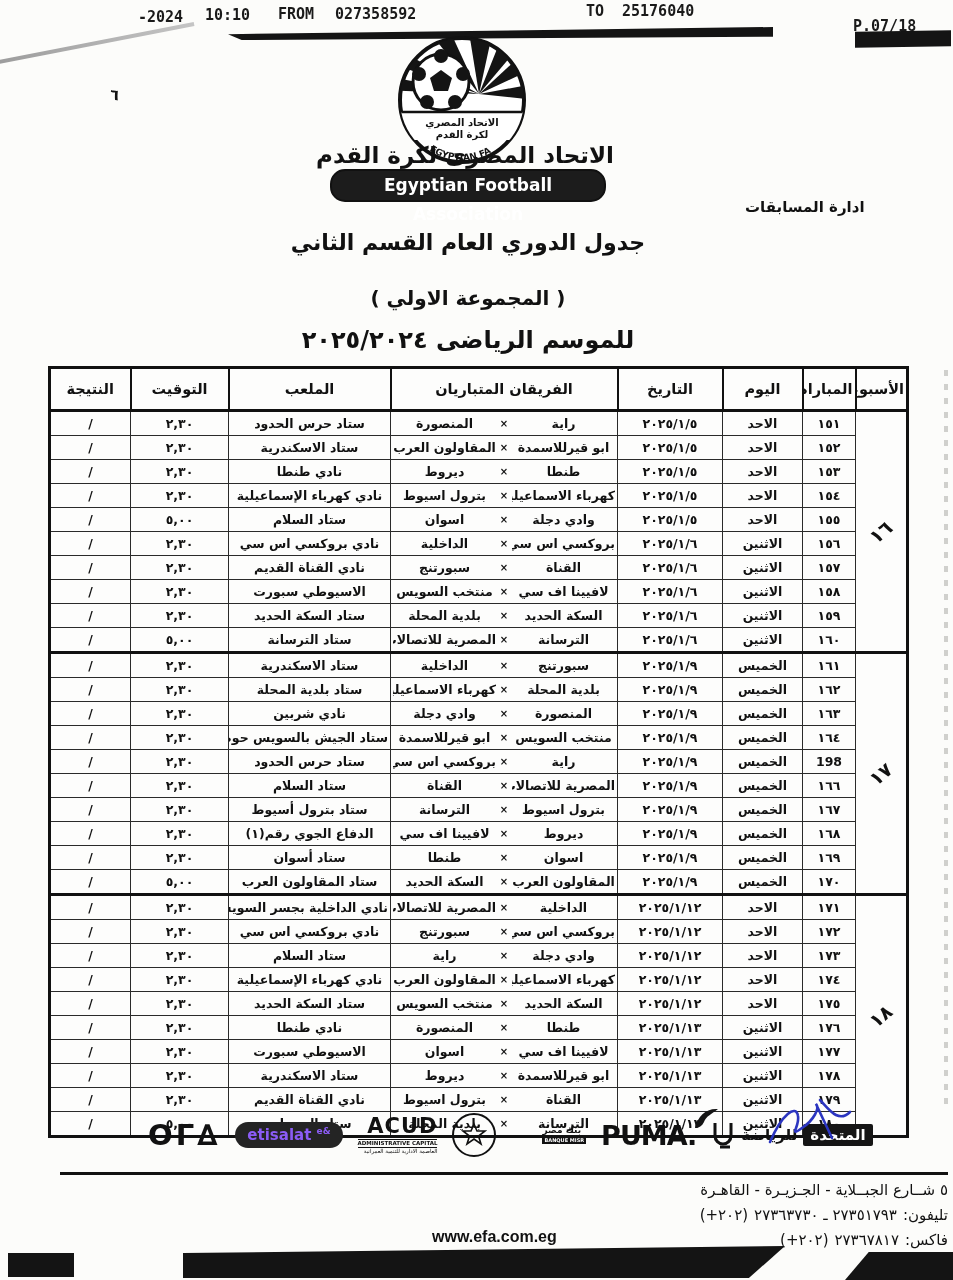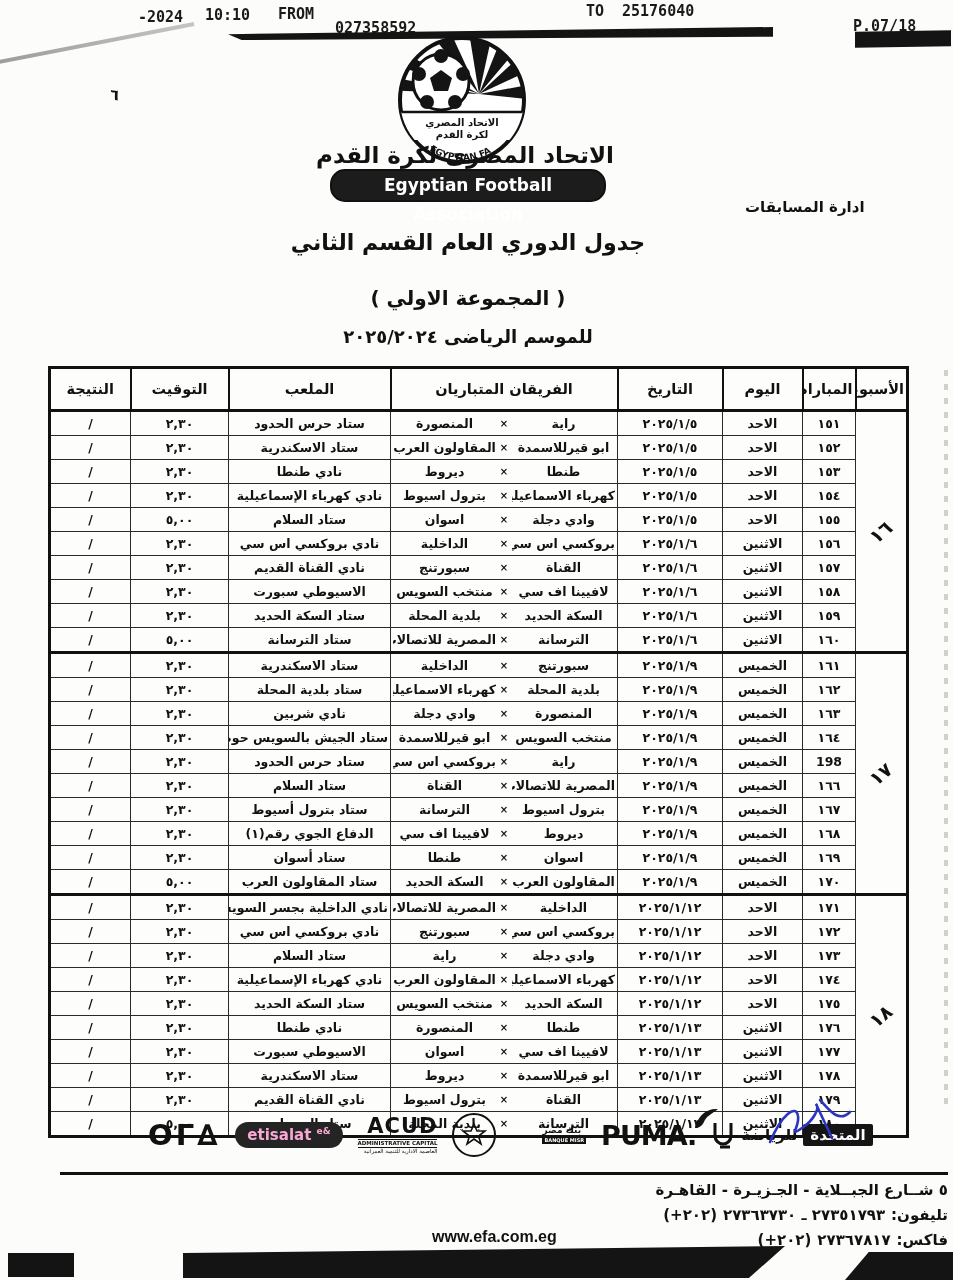--- a/index.html
+++ b/index.html
@@ -24,52 +24,52 @@
   tr.week-start td{border-top:3px solid #111;}
   td.c-week{border-left:2px solid #111;}
   td.c-week span{display:inline-block;font-size:19px;transform:rotate(-40deg);}
   td.c-date{font-size:12.5px;}
   .teamsflex{display:flex;direction:rtl;align-items:center;}
   .teamsflex .t{flex:1;text-align:center;overflow:hidden;}
   .teamsflex .vs{width:16px;font-size:10px;}
   
   .spon{display:flex;align-items:center;gap:15px;}
   .ofa{font-size:29px;font-weight:bold;letter-spacing:3px;}
-  .etis{background:#242424;color:#f9a8d4;border-radius:15px;padding:4px 12px;font-weight:bold;font-size:15px;}
+  .etis{background:#242424;color:#8b5cf6;border-radius:15px;padding:4px 12px;font-weight:bold;font-size:15px;}
   .etis sup{font-size:9px;}
   .acud{text-align:right;line-height:1;}
   .acud .big{font-size:21px;font-weight:bold;letter-spacing:1px;}
   .acud .sm{font-size:5.5px;font-weight:bold;border-top:1px solid #111;border-bottom:1px solid #111;padding:1px 0;margin-top:2px;}
   .acud .smar{font-size:5.5px;margin-top:1px;}
   .bm{display:flex;align-items:center;gap:4px;}
   .bm .circ{width:40px;height:40px;border:2.5px solid #111;border-radius:50%;display:flex;align-items:center;justify-content:center;}
   .bm .txt{line-height:1;margin-left:42px;}
   .bm .ar{font-size:9px;font-weight:bold;}
   .bm .en{font-size:5px;font-weight:bold;background:#111;color:#fff;padding:1px 2px;margin-top:2px;}
   .puma{position:relative;font-size:27px;font-weight:bold;letter-spacing:-1px;}
   .united{display:flex;align-items:center;gap:6px;font-weight:bold;}
   .united .word{font-size:15px;}
   .united .box{background:#151515;color:#fff;padding:2px 7px;font-size:15px;border-radius:2px;}
   
   .f-en{font-family:"Liberation Sans","DejaVu Sans",sans-serif;font-weight:bold;font-size:15.5px;line-height:25px;white-space:nowrap;}
   .f-web{font-family:"Liberation Sans","DejaVu Sans",sans-serif;font-weight:bold;font-size:16px;text-align:right;}
-  .f-ar{direction:rtl;font-weight:bold;font-size:15px;line-height:25px;white-space:nowrap;}
+  .f-ar{direction:rtl;font-weight:normal;font-size:15px;line-height:25px;white-space:nowrap;}
   .f-ar .ln{display:flex;direction:rtl;gap:6px;justify-content:flex-start;}
   .edge-marks{background:repeating-linear-gradient(180deg,#bdbdb9 0 6px,transparent 6px 14px);opacity:.7;}
   .handmark{font-size:15px;font-weight:bold;transform:rotate(8deg);}
 </style>
 </head>
 <body>
 
 <div class="page">
 
   <div class="abs faxline" style="left:138px;top:8px;">-2024</div>
   <div class="abs faxline" style="left:205px;top:6px;">10:10</div>
   <div class="abs faxline" style="left:278px;top:5px;">FROM</div>
-  <div class="abs faxline" style="left:335px;top:19px;">027358592</div>
+  <div class="abs faxline" style="left:335px;top:5px;">027358592</div>
   <div class="abs faxline" style="left:586px;top:2px;">TO</div>
   <div class="abs faxline" style="left:622px;top:2px;">25176040</div>
   <div class="abs faxline" style="left:853px;top:17px;">P.07/18</div>
   <div class="abs scanbar" style="left:228px;top:27px;width:545px;height:13px;clip-path:polygon(0 55%,100% 0,100% 75%,2.5% 100%);"></div>
   <div class="abs scanbar" style="left:855px;top:31px;width:96px;height:16px;transform:skewY(-1deg);"></div>
   <div class="abs diag" style="left:-14px;top:42px;width:210px;height:4px;"></div>
   <div class="abs handmark" style="left:110px;top:86px;">٦</div>
 
   <div class="abs" style="left:383px;top:34px;width:158px;height:134px;">
     <svg width="158" height="134" viewBox="0 0 158 134">
@@ -107,21 +107,21 @@
       <text font-size="9" font-weight="bold" font-family="DejaVu Sans" fill="#111"><textPath href="#arcb" startOffset="22%">EGYPTIAN FA</textPath></text>
     </svg>
   </div>
 
   <div class="abs orgtitle" style="left:465px;top:142px;transform:translateX(-50%);">الاتحاد المصرى لكرة القدم</div>
   <div class="abs banner" style="left:330px;top:169px;width:272px;height:29px;">Egyptian Football Association</div>
   <div class="abs dept" style="left:745px;top:198px;">ادارة المسابقات</div>
 
   <div class="abs doct" style="left:468px;top:230px;transform:translateX(-50%);font-size:22px;">جدول الدوري العام القسم الثاني</div>
   <div class="abs doct" style="left:468px;top:286px;transform:translateX(-50%);font-size:20px;">( المجموعة الاولي )</div>
-  <div class="abs doct" style="left:468px;top:326px;transform:translateX(-50%);font-size:18px;">للموسم الرياضى ٢٠٢٥/٢٠٢٤</div>
+  <div class="abs doct" style="left:468px;top:326px;transform:translateX(-50%);font-size:24px;">للموسم الرياضى ٢٠٢٥/٢٠٢٤</div>
 
   <div class="abs" style="left:48px;top:366px;">
     <table class="sched" dir="rtl">
       <colgroup>
         <col style="width:52px">
           <col style="width:53px">
           <col style="width:80px">
           <col style="width:105px">
         <col style="width:227px">
           <col style="width:162px">

